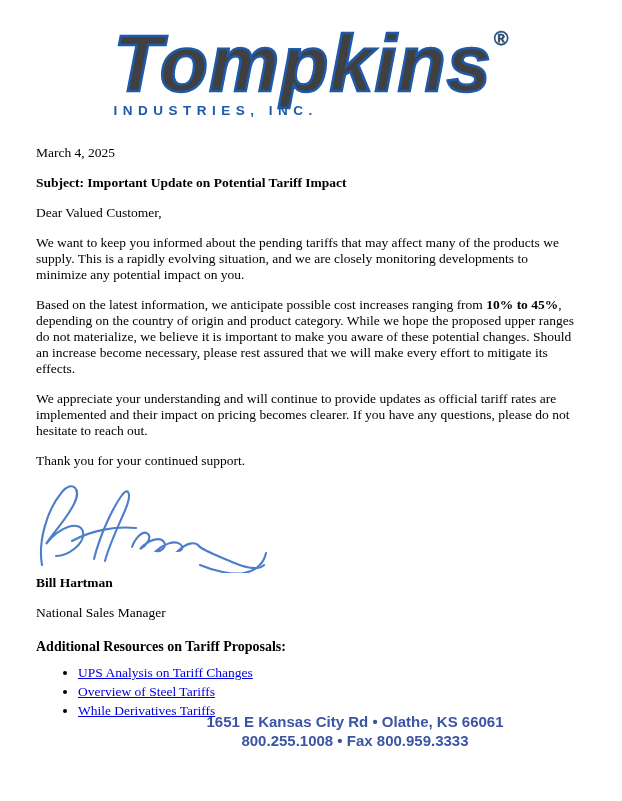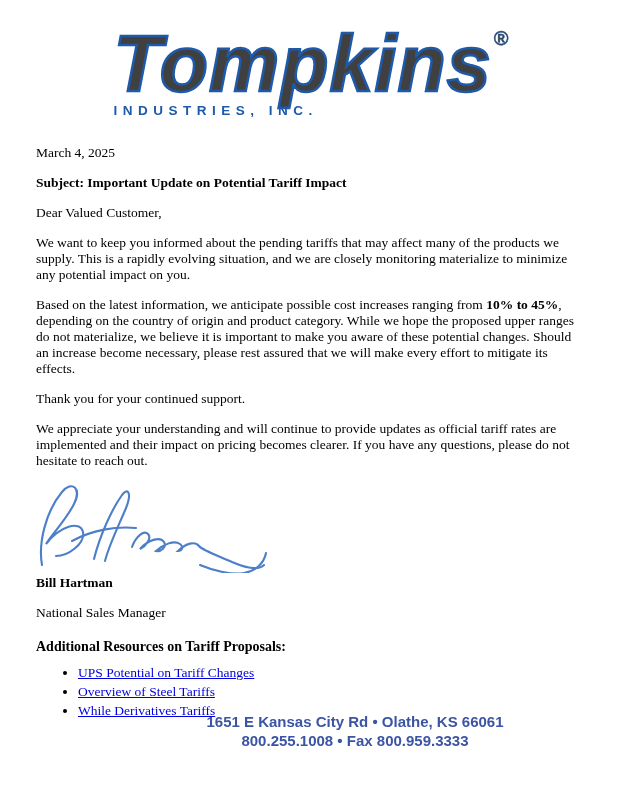--- a/index.html
+++ b/index.html
@@ -115,44 +115,44 @@
   </div>
 </div>
 
 <div class="letter">
   <p>March 4, 2025</p>
 
   <p class="subject">Subject: Important Update on Potential Tariff Impact</p>
 
   <p>Dear Valued Customer,</p>
 
-  <p>We want to keep you informed about the pending tariffs that may affect many of the products we supply. This is a rapidly evolving situation, and we are closely monitoring materialize to minimize any potential impact on you.</p>
+  <p>We want to keep you informed about the pending tariffs that may affect many of the products we supply. This is a rapidly evolving situation, and we are closely monitoring developments to minimize any potential impact on you.</p>
 
   <p><span>Based on the latest information, we anticipate possible cost increases ranging from </span><span class="inline-bold">10% to 45%</span><span>, depending on the country of origin and product category. While we hope the proposed upper ranges do not materialize, we believe it is important to make you aware of these potential changes. Should an increase become necessary, please rest assured that we will make every effort to mitigate its effects.</span></p>
 
+  <p>We appreciate your understanding and will continue to provide updates as official tariff rates are implemented and their impact on pricing becomes clearer. If you have any questions, please do not hesitate to reach out.</p>
+
   <p>Thank you for your continued support.</p>
-
-  <p>We appreciate your understanding and will continue to provide updates as official tariff rates are implemented and their impact on pricing becomes clearer. If you have any questions, please do not hesitate to reach out.</p>
 
   <svg class="signature" width="236" height="90" viewBox="0 0 236 90" fill="none" xmlns="http://www.w3.org/2000/svg">
     <g stroke="#4d7ec9" stroke-width="2.1" stroke-linecap="round" fill="none">
       <path d="M6,82 C2,60 10,28 26,9 C36,-3 46,5 38,21 C30,37 16,51 10,61 C24,43 44,37 47,49 C49,61 32,73 20,73"></path>
       <path d="M36,58 C56,47 80,43 100,45"></path>
       <path d="M58,76 C64,52 76,26 86,12 C92,4 96,10 90,25 C82,44 73,62 69,78"></path>
       <path d="M96,64 C100,53 108,47 112,51 C116,55 110,63 104,66 C112,57 124,53 128,59 C131,64 125,69 120,68 C128,61 138,57 144,61 C148,64 146,68 142,68 C150,60 159,58 163,63 C166,67 180,72 196,79 C210,85 222,88 228,82"></path>
       <path d="M164,82 C178,88 196,92 208,90 C220,88 228,80 230,70"></path>
     </g>
   </svg>
 
   <p class="signer-name">Bill Hartman</p>
   <p class="signer-title">National Sales Manager</p>
 
   <div class="resources-heading">Additional Resources on Tariff Proposals:</div>
   <ul class="resources-list">
-    <li><a class="resource-link" href="#">UPS Potential on Tariff Changes</a></li>
+    <li><a class="resource-link" href="#">UPS Analysis on Tariff Changes</a></li>
     <li><a class="resource-link" href="#">Overview of Steel Tariffs</a></li>
     <li><a class="resource-link" href="#">While Derivatives Tariffs</a></li>
   </ul>
 </div>
 
 <div class="footer">
   <div>1651 E Kansas City Rd • Olathe, KS 66061</div>
   <div>800.255.1008 • Fax 800.959.3333</div>
 </div>
 

